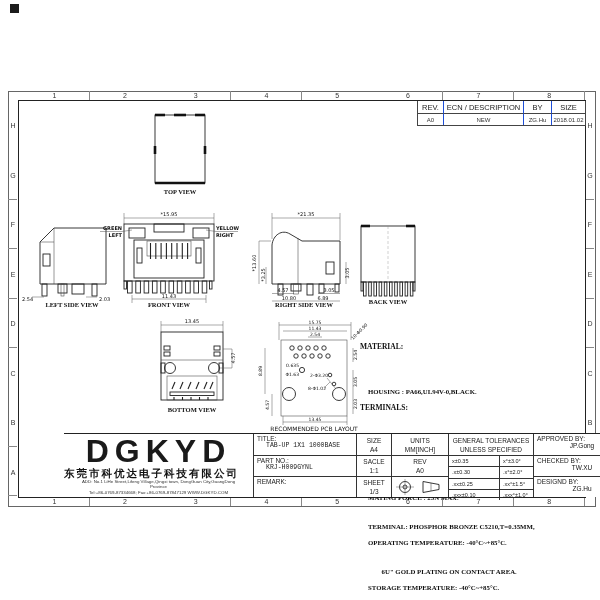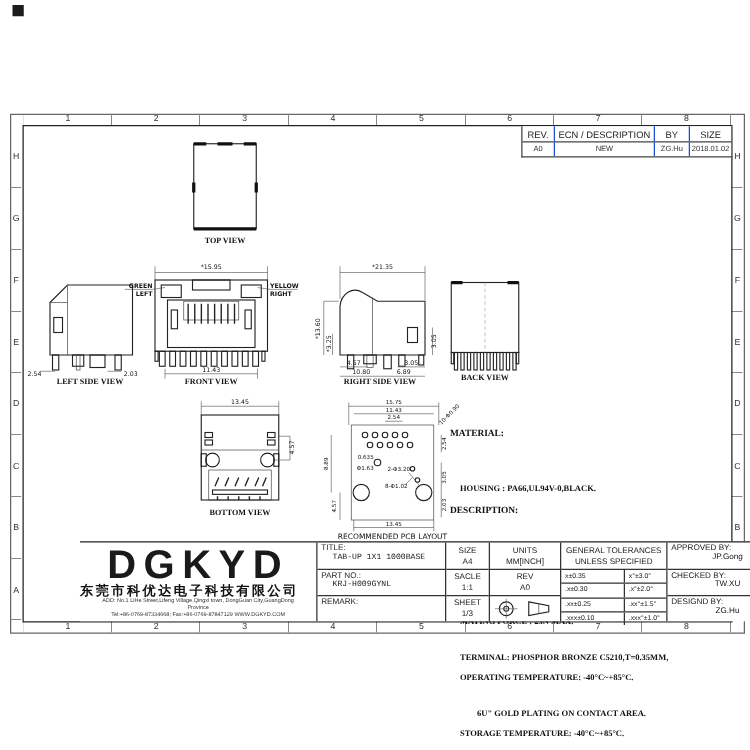--- a/index.html
+++ b/index.html
@@ -335,21 +335,21 @@
   <div class="abs notes" style="left:360px;top:306px">
     <div class="h">MATERIAL:</div>
     <div class="nl">HOUSING : PA66,UL94V-0,BLACK.</div>
     <div class="nl">TERMINALS BRACKET: PA66,UL94V-0,BLACK.</div>
     <div class="nl">SHIELD: C2680,T=0.20MM,NICKEL PLATING ON ALL AREA.</div>
     <div class="nl">TERMINAL: PHOSPHOR BRONZE C5210,T=0.35MM,</div>
     <div class="nl">        6U" GOLD PLATING ON CONTACT AREA.</div>
   </div>
 
   <div class="abs notes" style="left:360px;top:367px">
-    <div class="h">DESCRIPTION:</div>
+    <div class="h">TERMINALS:</div>
     <div class="nl">DURABILITY : 750 CYCLES MIN.</div>
     <div class="nl">MATING FORCE : 23N MAX.</div>
     <div class="nl">OPERATING TEMPERATURE: -40°C~+85°C.</div>
     <div class="nl">STORAGE TEMPERATURE: -40°C~+85°C.</div>
     
   </div>
 
   <div class="abs tblock">
 
     <div class="tb" style="left:0;top:0;width:189px;height:63px">

